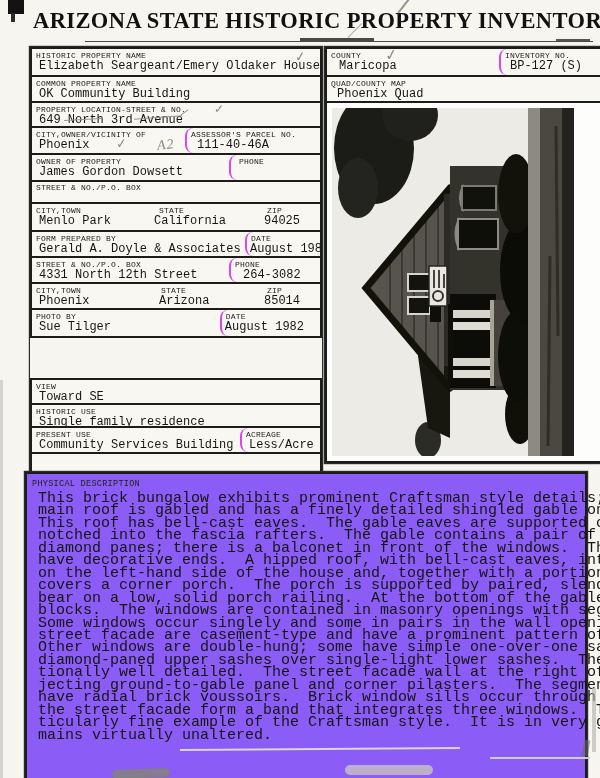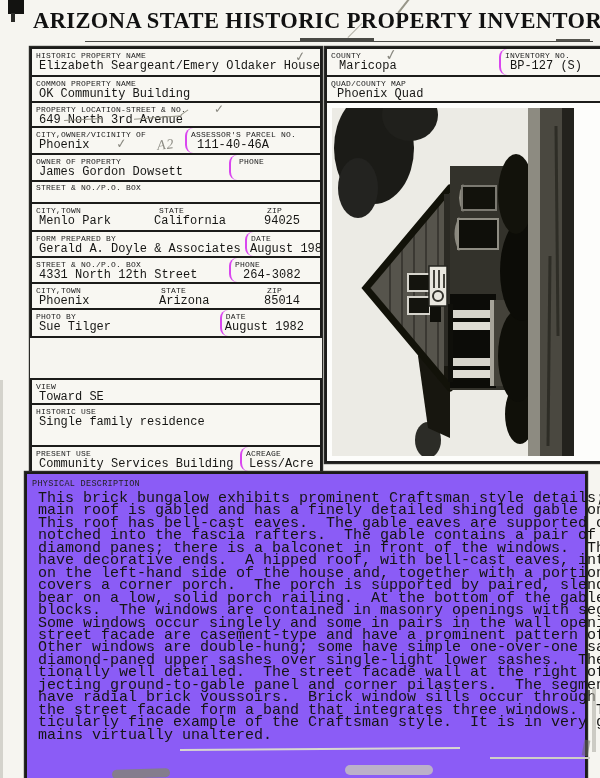--- a/index.html
+++ b/index.html
@@ -167,21 +167,21 @@
         <div class="lbl">DATE</div>
         <div class="val" style="padding-left:3px;">August 1982</div>
       </div>
     </div>
 
     <div class="box" style="height:27px;margin-top:40px;">
       <div class="lbl">VIEW</div>
       <div class="val">Toward SE</div>
     </div>
 
-    <div class="box" style="height:44px;">
+    <div class="box" style="height:25px;">
       <div class="lbl">HISTORIC USE</div>
       <div class="val">Single family residence</div>
     </div>
 
     <div class="box split" style="height:28px;">
       <div class="cell" style="width:208px;">
         <div class="lbl">PRESENT USE</div>
         <div class="val">Community Services Building</div>
       </div>
       <div class="cell rb" style="flex:1;">

